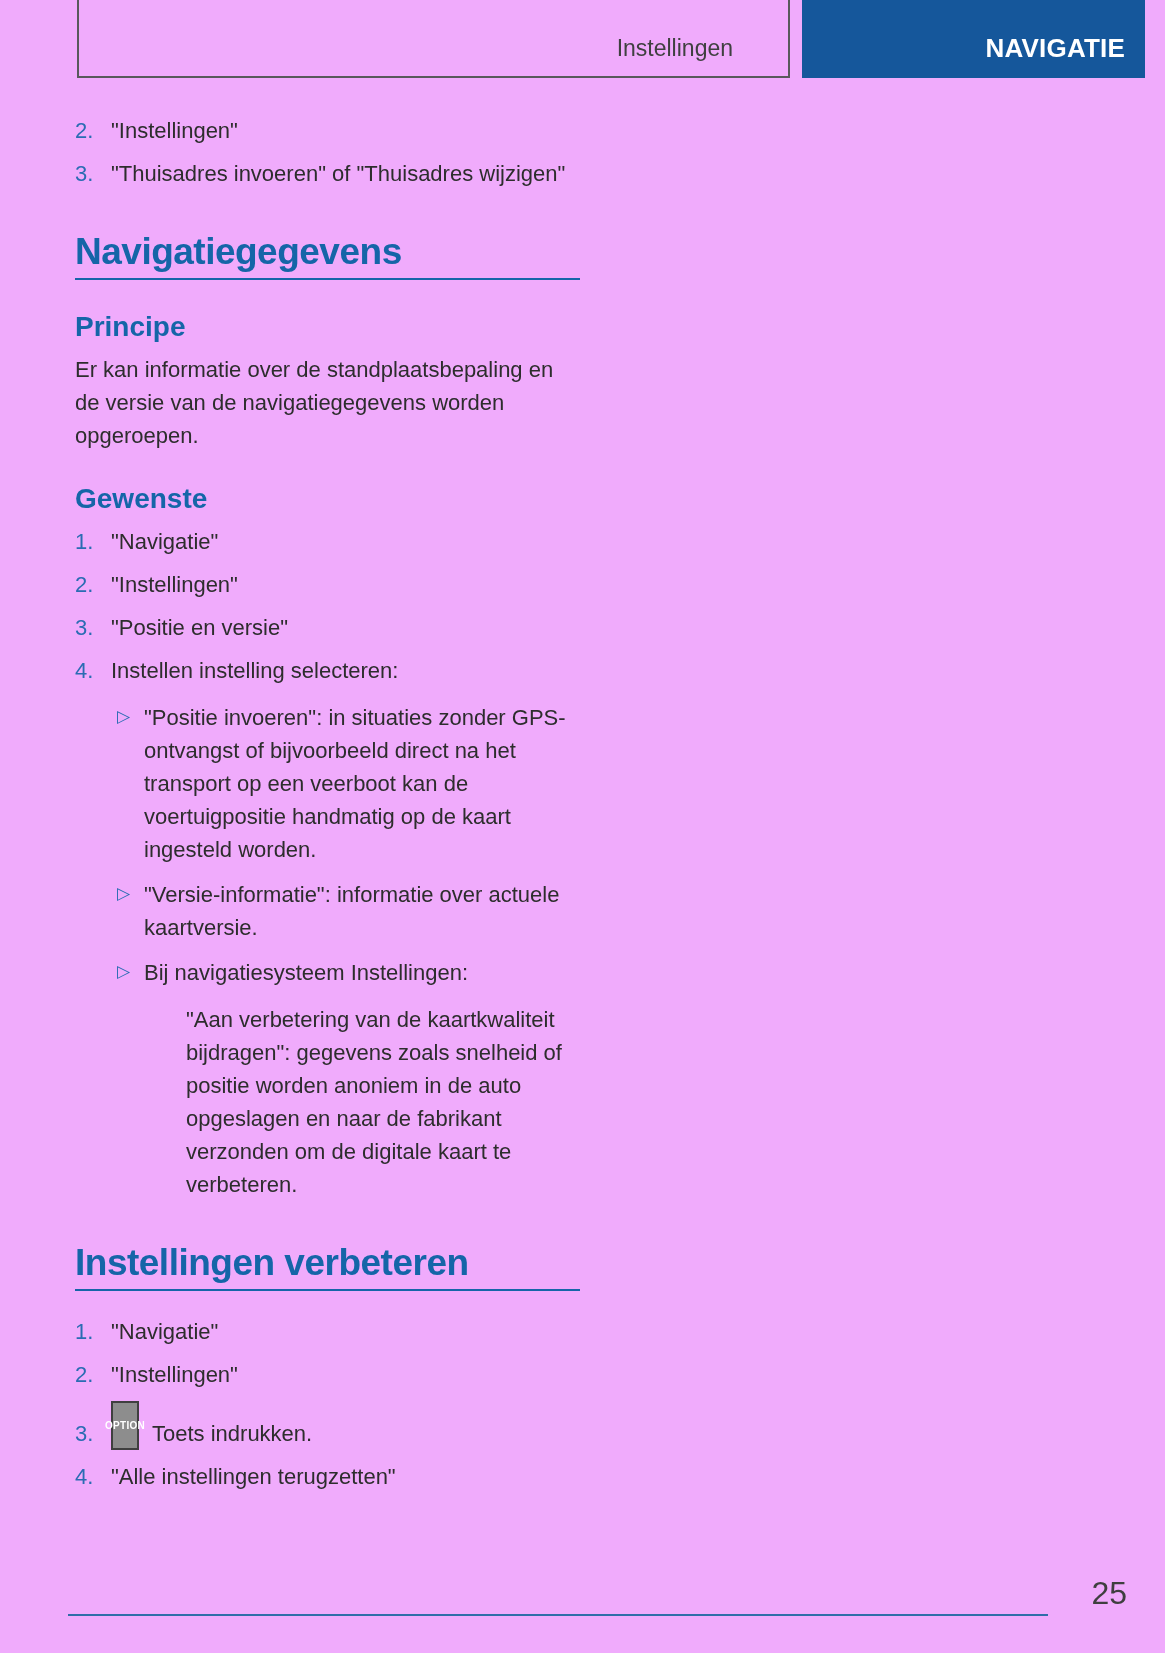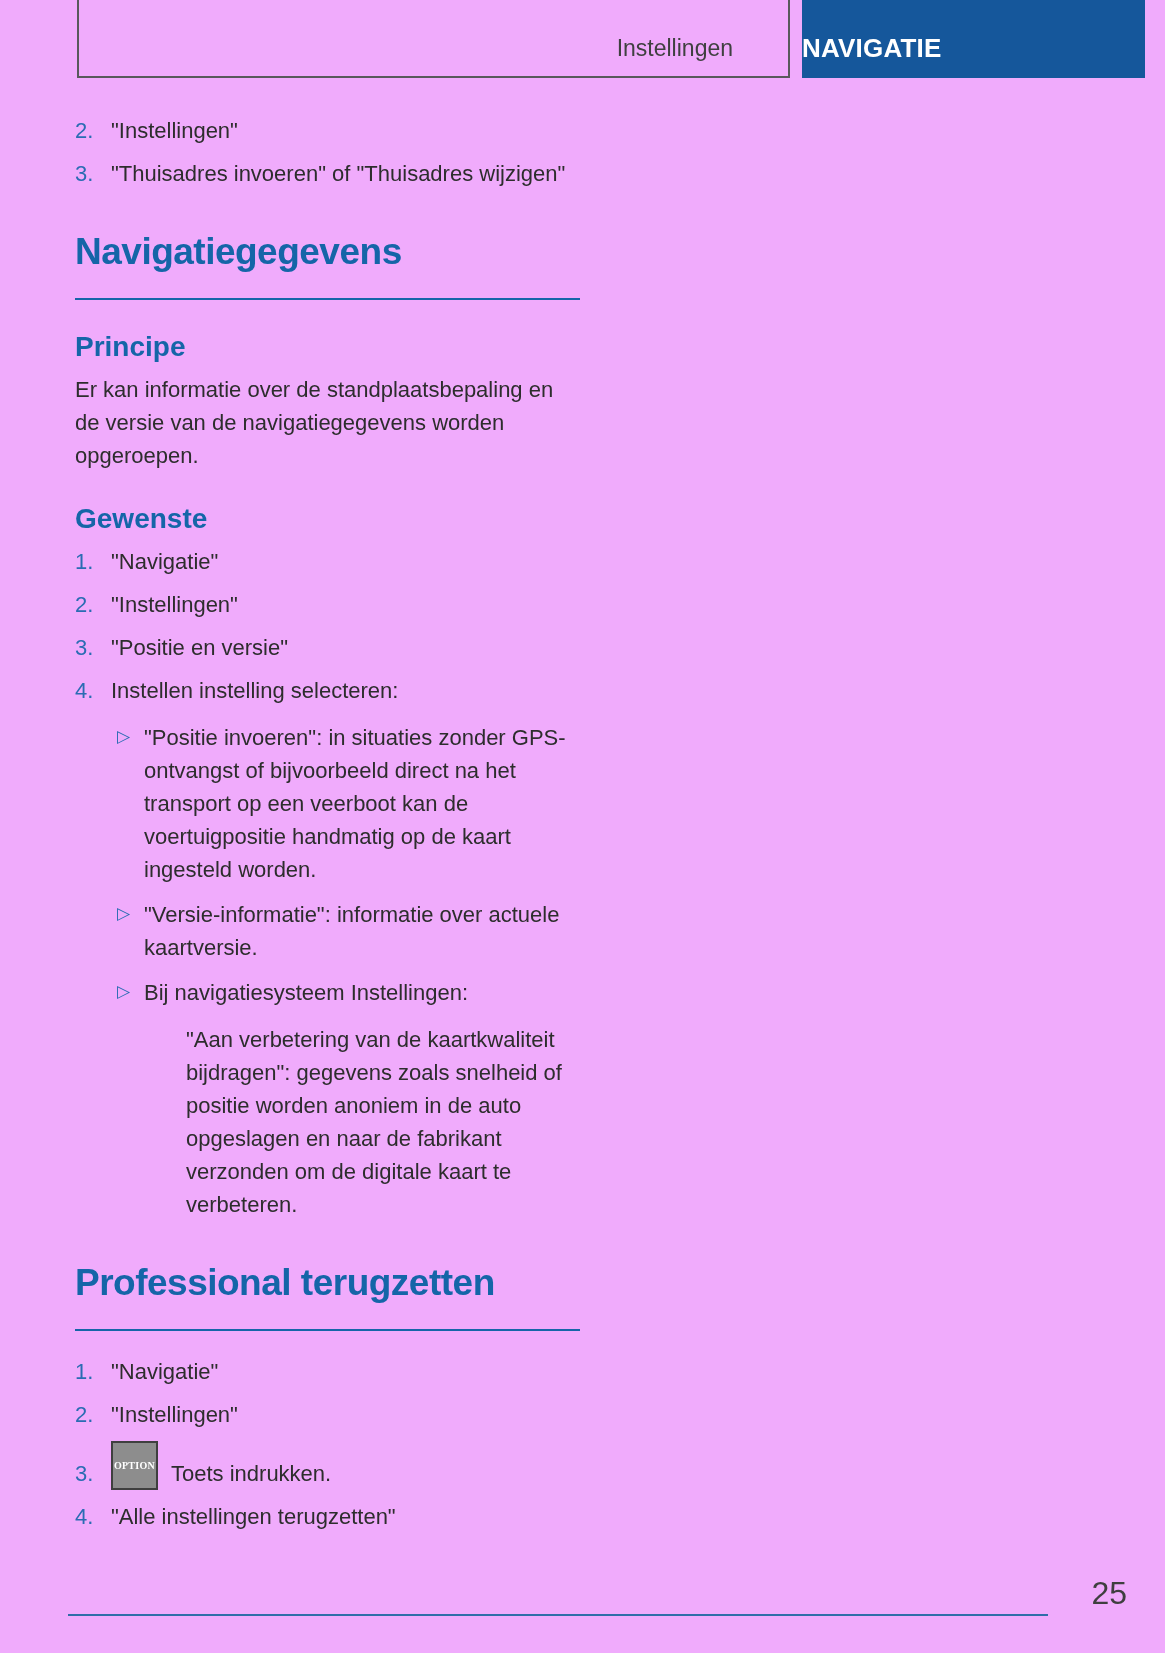--- a/index.html
+++ b/index.html
@@ -18,21 +18,21 @@
     width:713px; height:78px;
     border:2px solid #58595b; border-top:none;
     display:flex; align-items:flex-end; justify-content:flex-end;
     padding:0 55px 14px 0;
     font-size:23px; color:#3f4040;
   }
   .hdr-tab {
     position:absolute; left:802px; top:0;
     width:343px; height:78px;
     background:#15579b;
-    display:flex; align-items:flex-end; 
+    display:flex; align-items:flex-end; justify-content:flex-end;
     padding:0 20px 14px 0;
     font-size:26px; font-weight:bold; color:#ffffff;
     letter-spacing:0.2px;
   }
 
   
   .main {
     position:absolute; left:75px; top:114px;
     width:505px;
     color:#2d2d2d;
@@ -44,21 +44,21 @@
   .step .num {
     width:36px; flex-shrink:0;
     color:#2a6cb3;
   }
   .step .txt { flex:1; }
 
   h1.sec-title {
     font-size:37px; line-height:40px; font-weight:bold;
     color:#1565a8;
     letter-spacing:-0.5px;
-    padding-bottom:26px;
+    padding-bottom:6px;
     border-bottom:2px solid #1565a8;
     margin-top:42px;
   }
   h2.sub-title {
     font-size:28px; line-height:34px; font-weight:bold;
     color:#1565a8;
     margin-top:30px; margin-bottom:9px;
   }
   p.body-text { margin:0; }
 
@@ -68,28 +68,27 @@
     width:27px; flex-shrink:0;
     color:#2a6cb3; font-size:17px; line-height:32px;
   }
   .option .txt { flex:1; }
   .note { margin:14px 0 0 69px; }
 
   .reset-steps { margin-top:24px; }
   .step.key-row { align-items:flex-end; margin-top:4px; }
   .key {
     display:inline-flex; align-items:center; justify-content:center;
-    width:47px; height:49px;
+    width:28px; height:49px;
     background:#8d8d8d;
     border:2px solid #3f3f3f;
     color:#ffffff;
     font-size:10px; font-weight:bold; letter-spacing:0.3px;
     margin-right:13px;
     flex-shrink:0;
-    font-family:Liberation Serif, serif;
   }
   .key-row .txt { flex:0 1 auto; }
 
   
   .foot-line {
     position:absolute; left:68px; bottom:37px;
     width:980px; height:2px;
     background:#2f6da8;
   }
   .page-num {
@@ -156,21 +155,21 @@
         <span class="marker">▷</span>
         <span class="txt">"Versie-informatie": informatie over actuele kaartversie.</span>
       </div>
       <div class="option">
         <span class="marker">▷</span>
         <span class="txt">Bij navigatiesysteem Instellingen:</span>
       </div>
       <p class="note">"Aan verbetering van de kaartkwaliteit bijdragen": gegevens zoals snelheid of positie worden anoniem in de auto opgeslagen en naar de fabrikant verzonden om de digitale kaart te verbeteren.</p>
     </div>
 
-    <h1 class="sec-title">Professional terugzetten</h1>
+    <h1 class="sec-title">Instellingen verbeteren</h1>
 
     <ol class="steps reset-steps">
       <li class="step">
         <span class="num">1.</span>
         <span class="txt">"Navigatie"</span>
       </li>
       <li class="step">
         <span class="num">2.</span>
         <span class="txt">"Instellingen"</span>
       </li>

